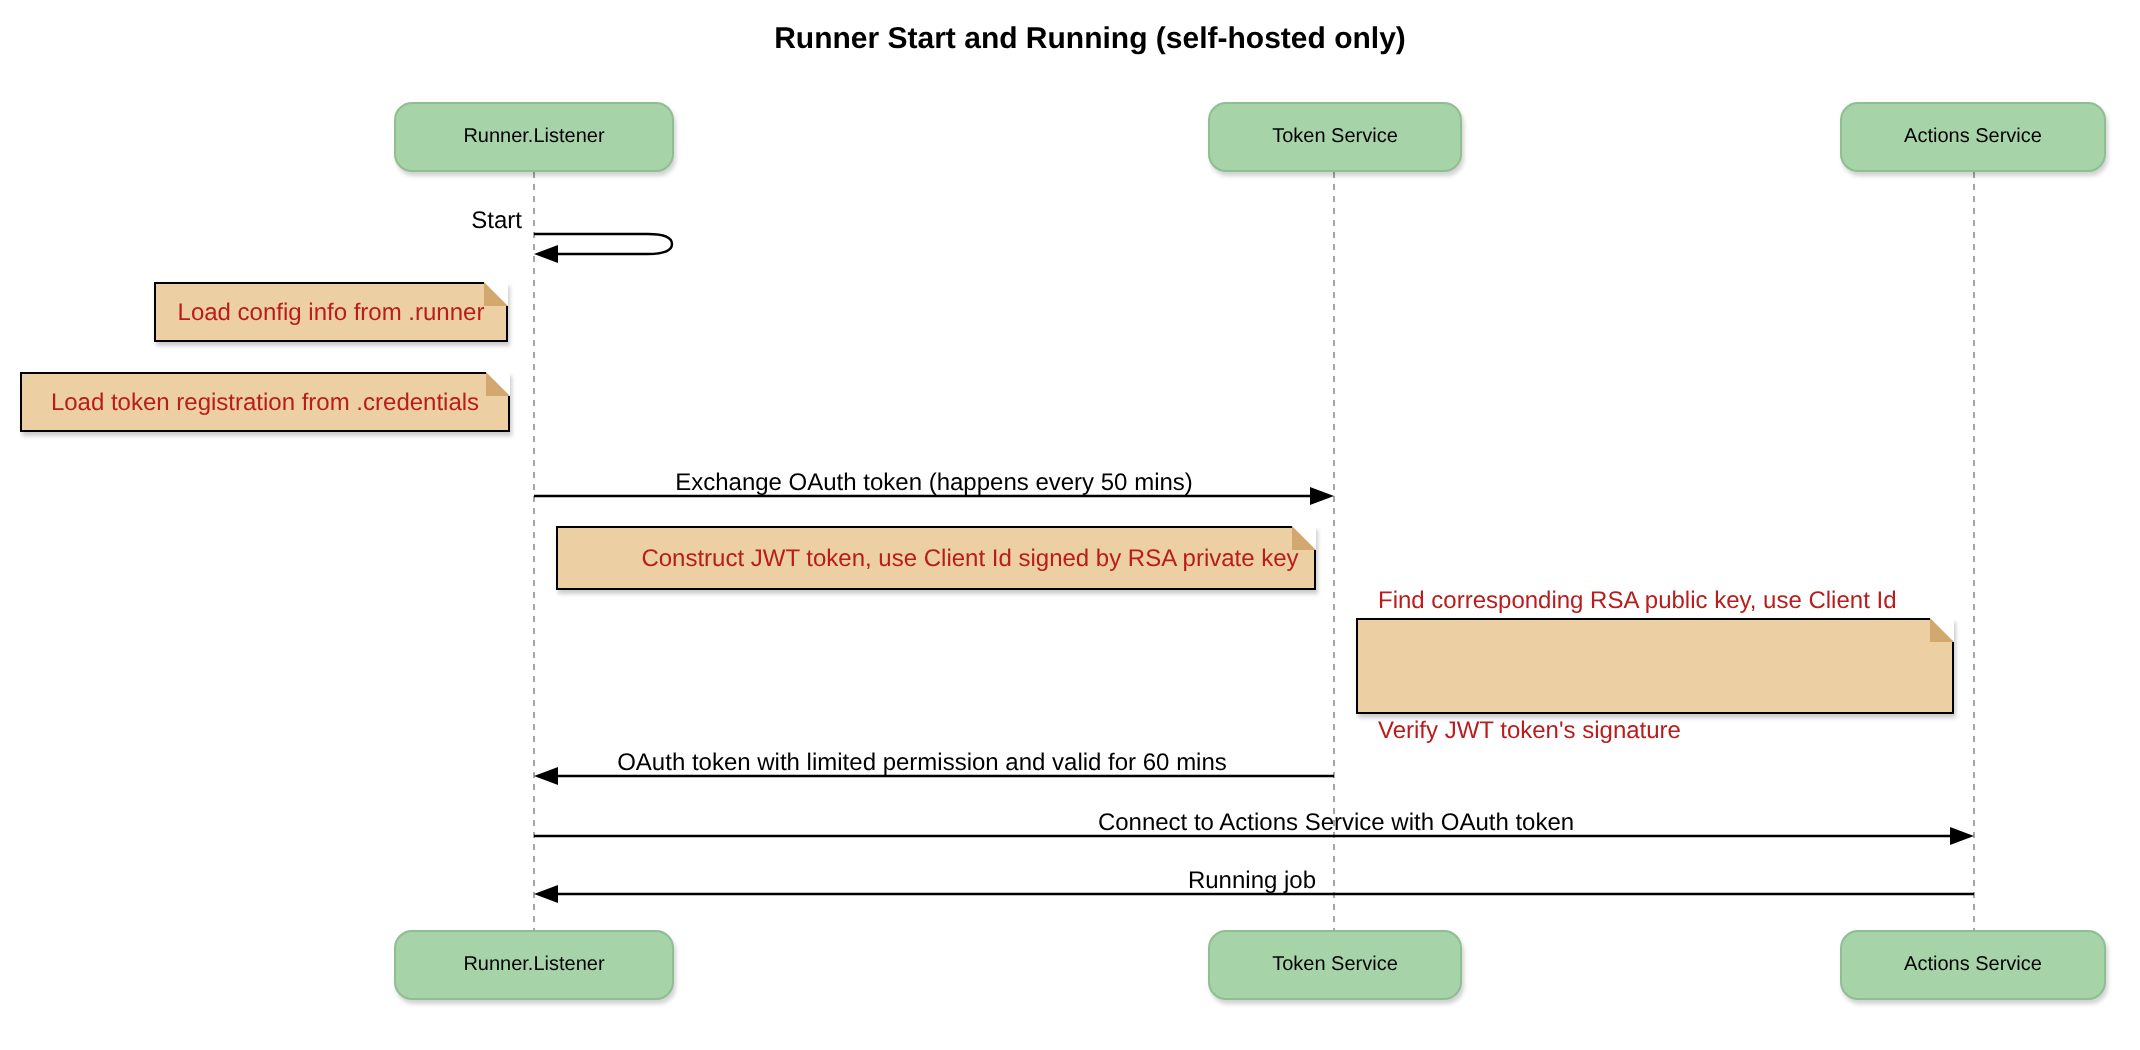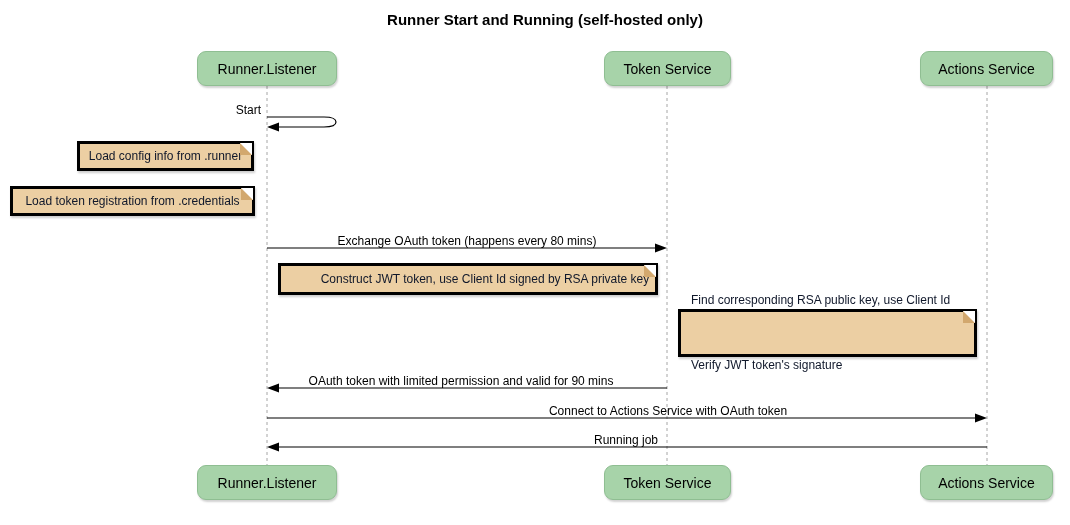--- a/index.html
+++ b/index.html
@@ -51,36 +51,36 @@
   .participant {
     position: absolute;
     height: 35px;
     background: #a7d3a9;
     border: 1px solid #8fbe92;
     border-radius: 9px;
     box-shadow: 1px 2px 2px rgba(0,0,0,0.18);
     display: flex;
     align-items: center;
     justify-content: center;
-    font-size: 14px;
+    font-size: 10px;
     color: #000000;
     white-space: nowrap;
     box-sizing: border-box;
     z-index: 2;
   }
   .note {
     position: absolute;
     background: #eccfa3;
-    border: 3px solid #000000;
+    border: 1px solid #000000;
     box-shadow: 1px 2px 2px rgba(0,0,0,0.2);
     display: flex;
     align-items: center;
     justify-content: center;
     font-size: 12px;
-    color: #0f172a;
+    color: #b91c1c;
     box-sizing: border-box;
     z-index: 1;
   }
   .note.multiline {
     flex-direction: column;
     align-items: flex-start;
     justify-content: center;
     padding-left: 10px;
     line-height: 17px;
     gap: 48px;
@@ -139,22 +139,22 @@
 
   <div class="participant" style="left:197px; top:51px; width:140px;">Runner.Listener</div>
   <div class="participant" style="left:604px; top:51px; width:127px;">Token Service</div>
   <div class="participant" style="left:920px; top:51px; width:133px;">Actions Service</div>
 
   <div class="participant" style="left:197px; top:465px; width:140px;">Runner.Listener</div>
   <div class="participant" style="left:604px; top:465px; width:127px;">Token Service</div>
   <div class="participant" style="left:920px; top:465px; width:133px;">Actions Service</div>
 
   <div class="msg-label right-align" style="left:261px; top:103px;">Start</div>
-  <div class="msg-label" style="left:467px; top:234px;">Exchange OAuth token (happens every 80 mins)</div>
-  <div class="msg-label" style="left:461px; top:374px;">OAuth token with limited permission and valid for 90 mins</div>
+  <div class="msg-label" style="left:467px; top:234px;">Exchange OAuth token (happens every 50 mins)</div>
+  <div class="msg-label" style="left:461px; top:374px;">OAuth token with limited permission and valid for 60 mins</div>
   <div class="msg-label" style="left:624px; top:404px;margin-left:44px;">Connect to Actions Service with OAuth token</div>
   <div class="msg-label" style="left:626px; top:433px;">Running job</div>
 
   <div class="note" style="left:77px; top:141px; width:177px; height:30px;">
     <span class="fold"></span>
     <span>Load config info from .runner</span>
   </div>
 
   <div class="note" style="left:10px; top:186px; width:245px; height:30px;text-align:right;">
     <span class="fold"></span>

